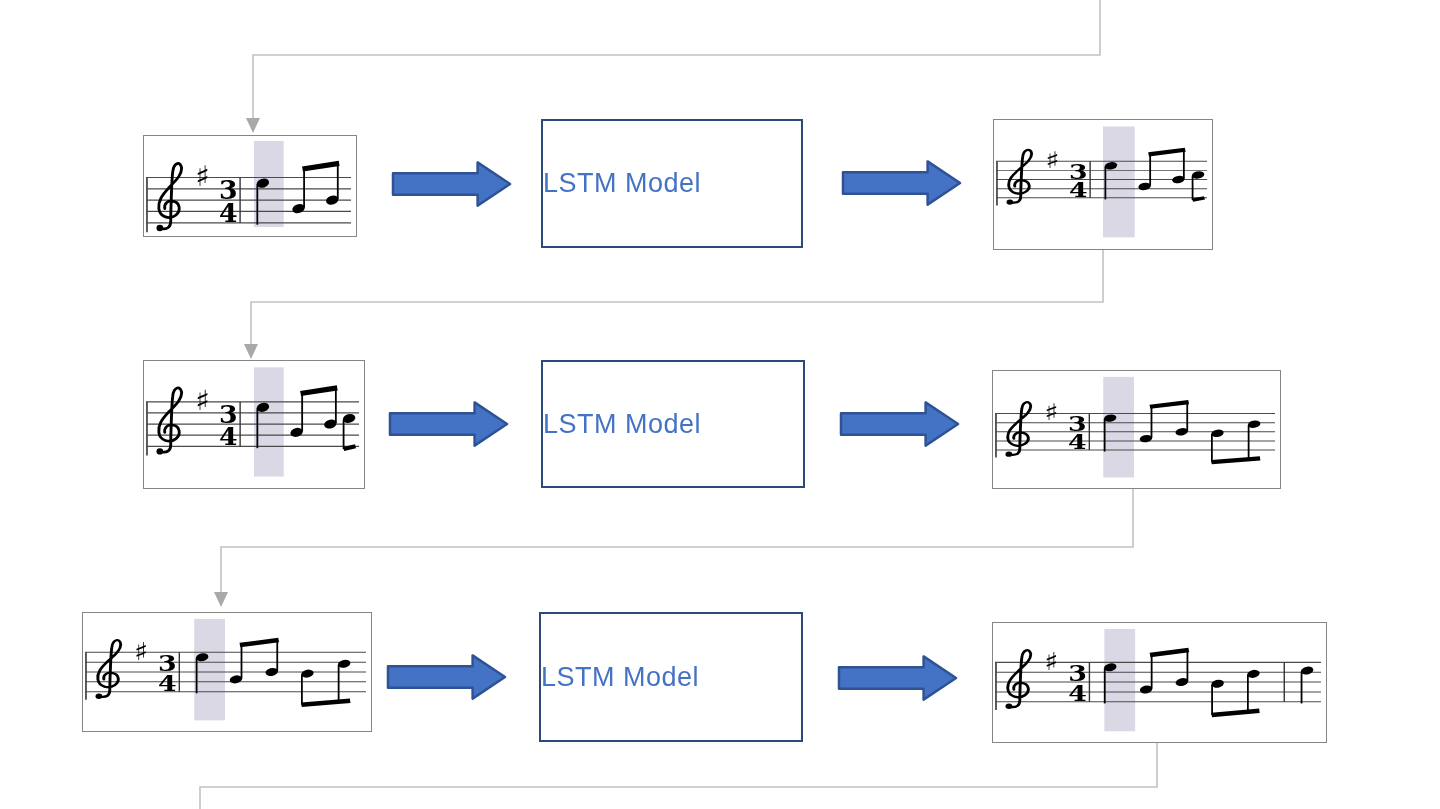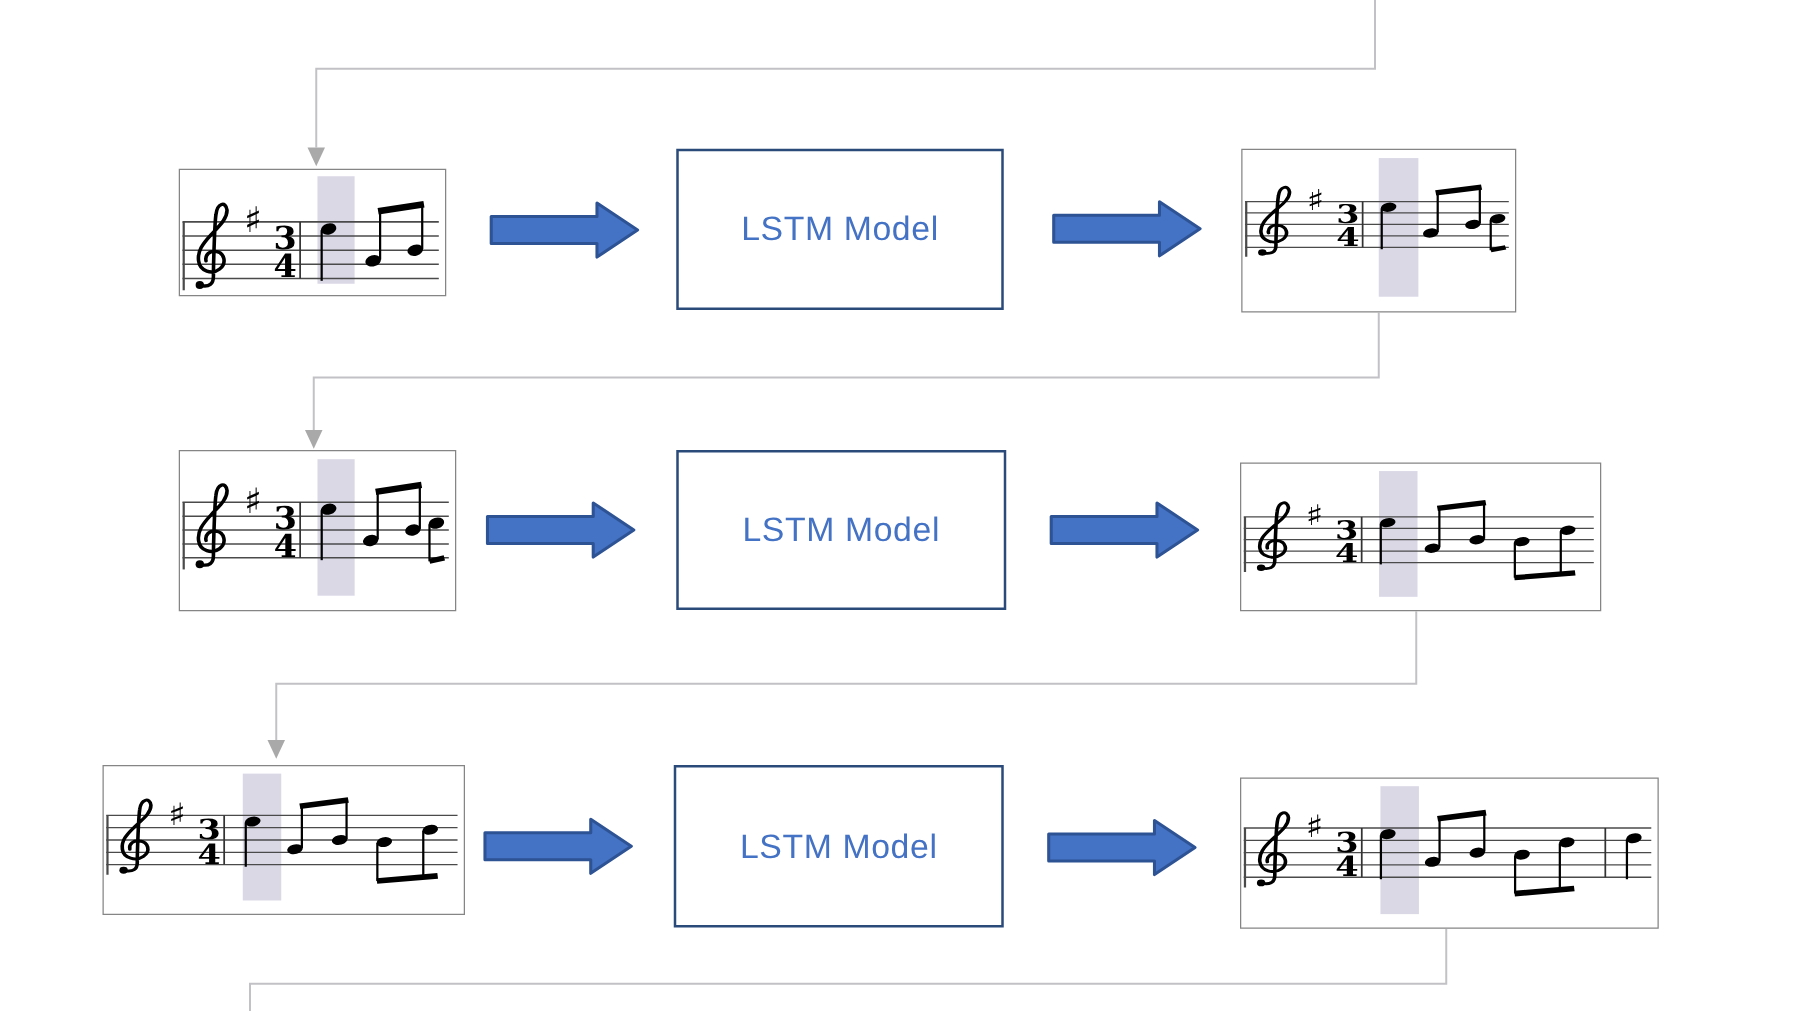--- a/index.html
+++ b/index.html
@@ -3,21 +3,21 @@
 <meta charset="utf-8">
 <style>
   html,body{margin:0;padding:0;background:#fff;}
   #canvas{position:relative;width:1440px;height:809px;background:var(--bg,#fff);overflow:hidden;
           font-family:"Liberation Sans",sans-serif;}
   #connector-layer{position:absolute;left:0;top:0;}
   .music{position:absolute;background:#fff;border:1.4px solid var(--music-border,#808080);box-sizing:border-box;}
   .arrow{position:absolute;}
   .arrow polygon{fill:var(--arrow-fill,#4472C4);stroke:var(--arrow-stroke,#2E5395);stroke-width:2.5;stroke-linejoin:round;}
   .model{position:absolute;background:#fff;border:2.6px solid var(--model-border,#2A4A7A);box-sizing:border-box;
-         display:flex;align-items:center;justify-content:center;}
+         display:flex;align-items:center;justify-content:flex-start;}
   .model span{color:var(--model-text,#4472C4);font-size:27px;letter-spacing:0.5px;}
   svg text.sharp{font:bold 30px "DejaVu Sans",sans-serif;text-anchor:middle;fill:#000;}
   svg text.tsig{font:bold 27px "DejaVu Serif",serif;text-anchor:middle;fill:#000;}
   
   .pos-r1-in{left:143px;top:135px;width:214px;height:102px;}
   .pos-r1-a1{left:391px;top:159px;width:122px;height:50px;}
   .pos-r1-model{left:541px;top:119px;width:262px;height:129px;}
   .pos-r1-a2{left:841px;top:158px;width:122px;height:50px;}
   .pos-r1-out{left:993px;top:119px;width:220px;height:131px;}
   .pos-r2-in{left:143px;top:360px;width:222px;height:129px;}

